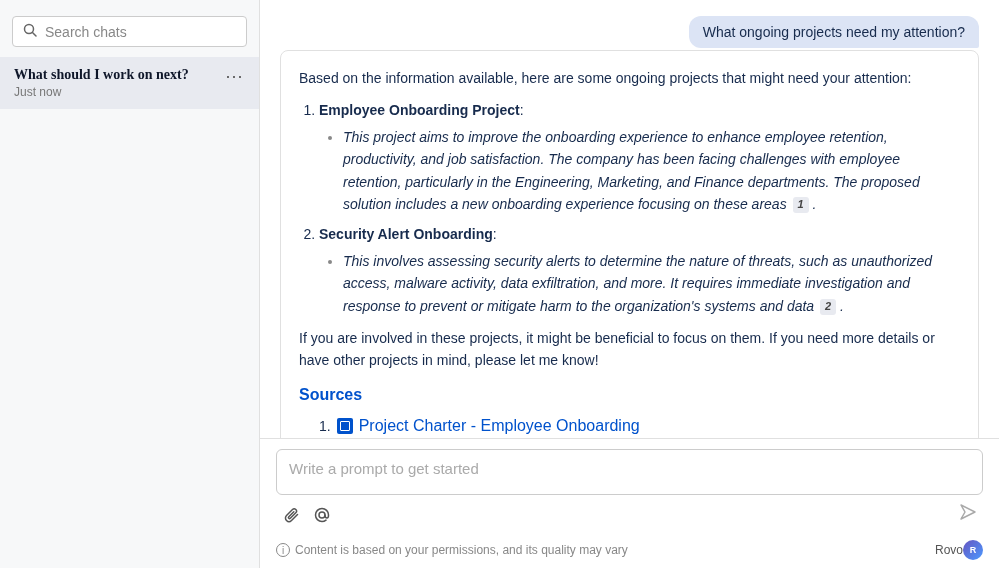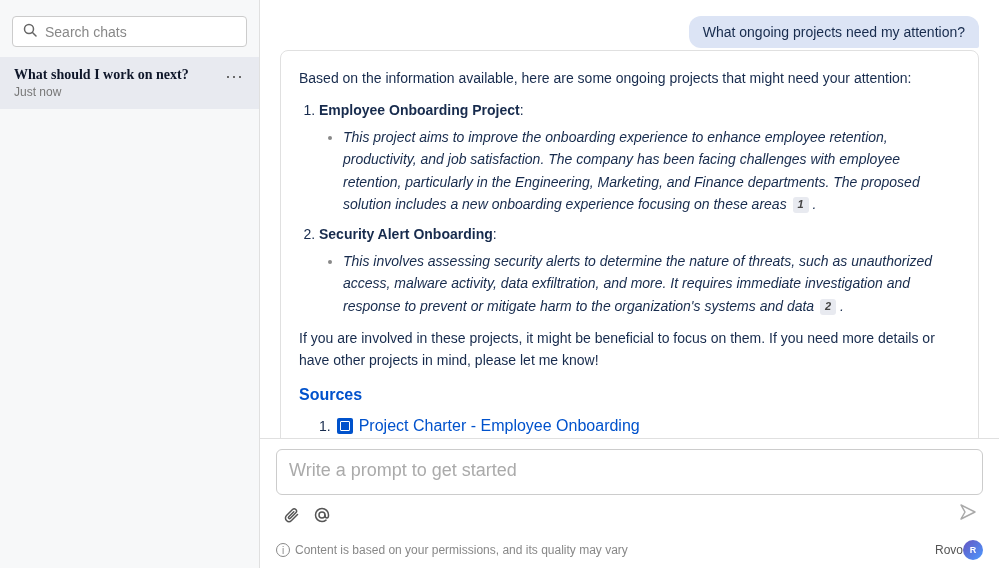--- a/index.html
+++ b/index.html
@@ -148,21 +148,21 @@
     #input-area {
       border-top: 1px solid #e0e0e0;
       padding: 10px 16px 6px;
       background: #fff;
     }
     #prompt-box {
       border: 1px solid #ccc;
       border-radius: 6px;
       padding: 10px 12px;
       min-height: 46px;
-      font-size: 18px;
+      font-size: 15px;
       color: #aaa;
       cursor: text;
     }
     #input-toolbar {
       display: flex;
       align-items: center;
       padding: 6px 4px 2px;
       gap: 6px;
     }
     .input-tool-btn {

